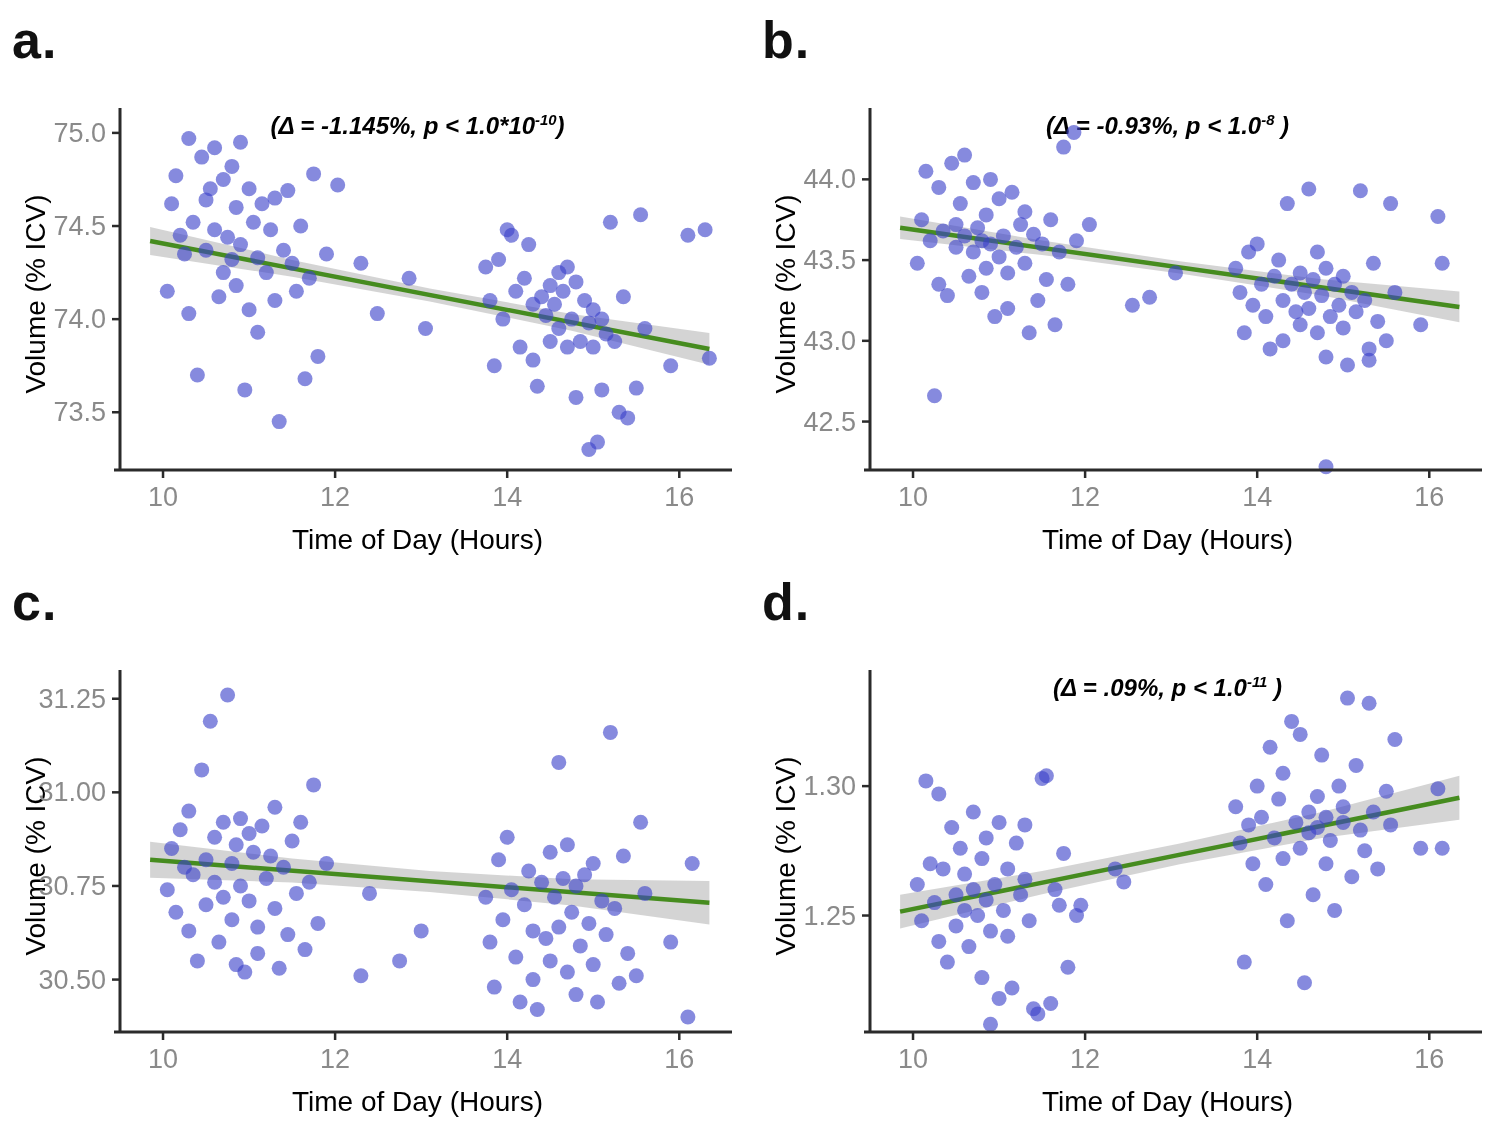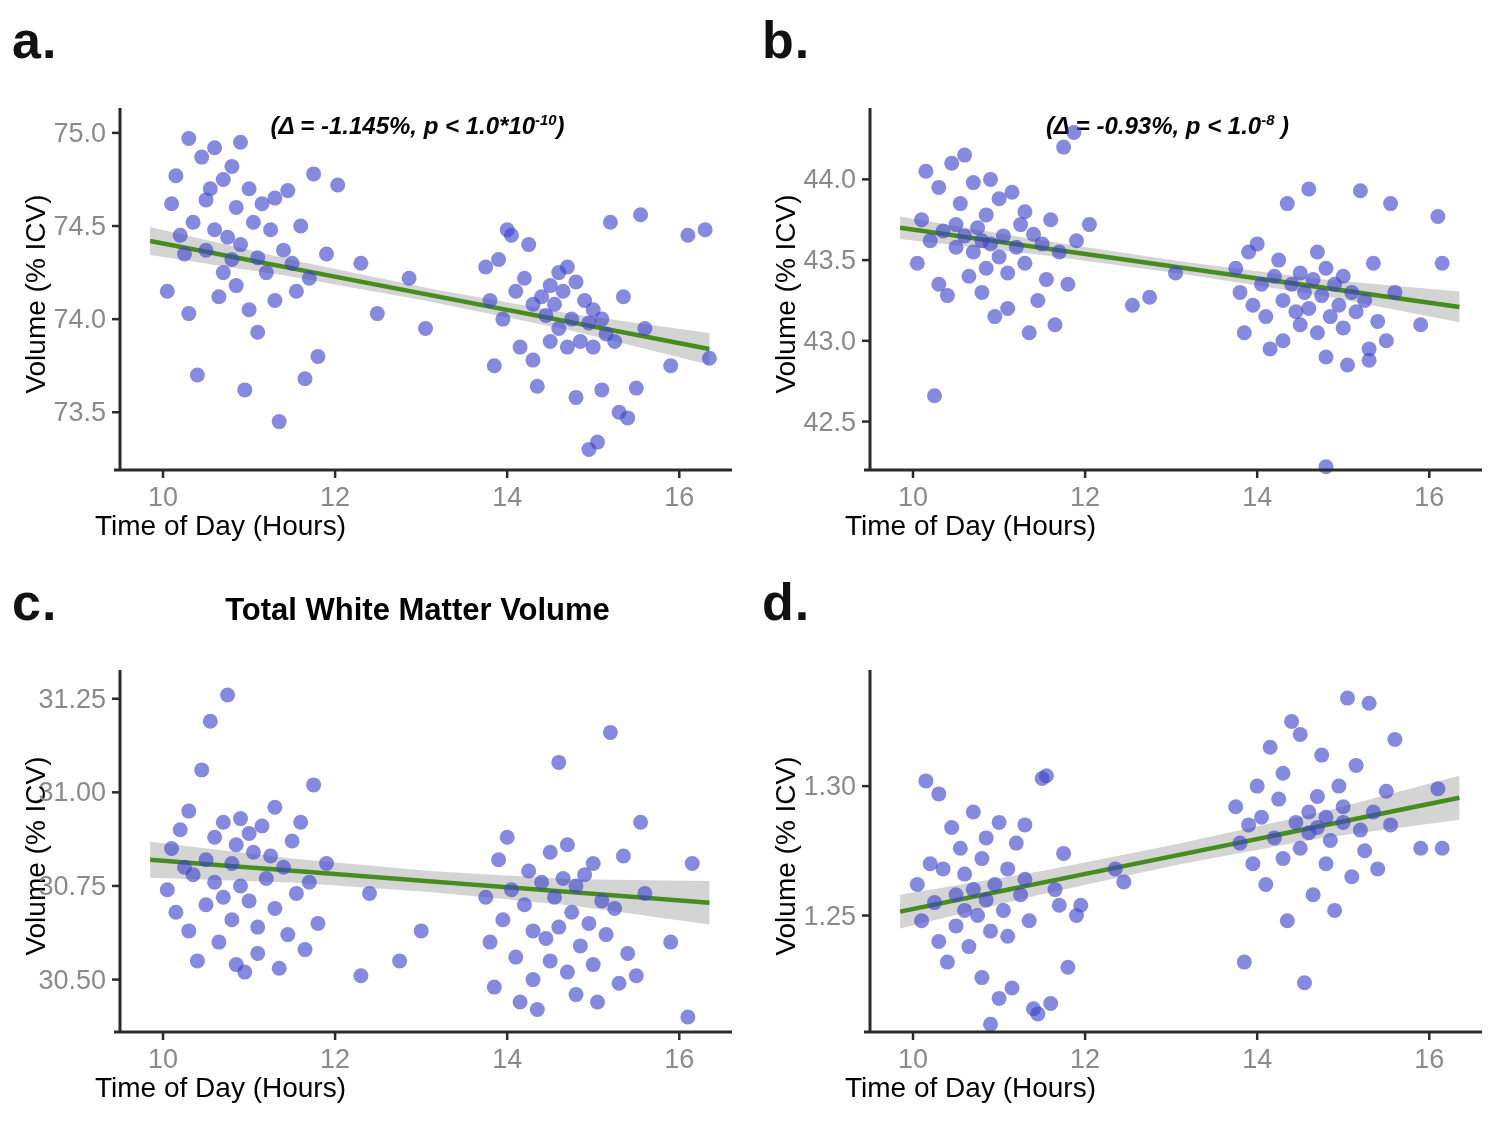--- a/index.html
+++ b/index.html
@@ -4,21 +4,21 @@
 <style>
   html,body{margin:0;padding:0;background:#ffffff;}
   body{width:1500px;height:1125px;font-family:"Liberation Sans","DejaVu Sans",sans-serif;overflow:hidden;}
   .figure{display:grid;grid-template-columns:750px 750px;grid-template-rows:562px 563px;width:1500px;height:1125px;background:#fff;}
   .panel{position:relative;width:750px;height:562px;}
   .letter{position:absolute;left:12px;top:10px;font-size:52px;font-weight:800;color:#111;letter-spacing:1px;}
   .title{position:absolute;left:95px;right:10px;top:30px;text-align:center;font-size:31px;font-weight:700;color:#000;}
   .subtitle{position:absolute;left:95px;right:10px;top:70px;text-align:center;font-size:24px;font-weight:700;font-style:italic;color:#000;margin-top:42px;}
   .subtitle sup{font-size:62%;}
   .ylabel{position:absolute;left:36px;top:294px;transform:translate(-50%,-50%) rotate(-90deg);white-space:nowrap;font-size:28px;color:#000;}
-  .xlabel{position:absolute;left:95px;right:10px;top:510px;font-size:28px;color:#000;}
+  .xlabel{position:absolute;left:95px;right:10px;top:524px;text-align:center;font-size:28px;color:#000;}
   svg.plot{position:absolute;left:0;top:0;}
 </style>
 </head>
 <body>
 
 <div class="figure">
 
   <div class="panel">
     <div class="letter">a.</div>
     <div class="subtitle"><span>(Δ = -1.145%, p &lt;  1.0*10</span><sup>-10</sup><span>)</span></div>
@@ -277,21 +277,20 @@
         <line x1="112" y1="340.82568807339493" x2="120" y2="340.82568807339493" stroke="#2b2b2b" stroke-width="2.5"></line>
         <text x="106" y="349.82568807339493" text-anchor="end" font-size="27" fill="#8a8a8a">43.0</text>
         <line x1="112" y1="421.5596330275234" x2="120" y2="421.5596330275234" stroke="#2b2b2b" stroke-width="2.5"></line>
         <text x="106" y="430.5596330275234" text-anchor="end" font-size="27" fill="#8a8a8a">42.5</text>
       </svg>
     <div class="xlabel">Time of Day (Hours)</div>
   </div>
 
   <div class="panel">
     <div class="letter">c.</div>
-    <div class="title">Total White Matter Volume</div>
     <div class="ylabel">Volume (% ICV)</div>
     <svg class="plot" width="750" height="562" viewBox="0 0 750 562">
         <polygon points="150.11510791366902,279.77021276595804 292.0863309352518,296.6212765957446 429.75539568345323,308.9787234042557 571.726618705036,317.21702127659546 709.3956834532376,319.089361702127 709.3956834532376,362.5276595744686 571.726618705036,343.42978723404235 429.75539568345323,329.94893617021205 292.0863309352518,320.58723404255306 150.11510791366902,315.71914893617077" fill="#c9c9c9" fill-opacity="0.8"></polygon>
         <line x1="150.11510791366902" y1="297.7446808510638" x2="709.3956834532376" y2="340.80851063829846" stroke="#468c1f" stroke-width="4.5"></line>
         <g>
           <circle cx="167.3" cy="327.7" r="7.5" fill="#3b42c9" fill-opacity="0.62"></circle>
           <circle cx="171.6" cy="286.5" r="7.5" fill="#3b42c9" fill-opacity="0.62"></circle>
           <circle cx="175.9" cy="350.2" r="7.5" fill="#3b42c9" fill-opacity="0.62"></circle>
           <circle cx="180.2" cy="267.8" r="7.5" fill="#3b42c9" fill-opacity="0.62"></circle>
           <circle cx="184.5" cy="305.2" r="7.5" fill="#3b42c9" fill-opacity="0.62"></circle>
@@ -405,20 +404,21 @@
         <line x1="112" y1="323.9574468085106" x2="120" y2="323.9574468085106" stroke="#2b2b2b" stroke-width="2.5"></line>
         <text x="106" y="332.9574468085106" text-anchor="end" font-size="27" fill="#8a8a8a">30.75</text>
         <line x1="112" y1="417.5744680851062" x2="120" y2="417.5744680851062" stroke="#2b2b2b" stroke-width="2.5"></line>
         <text x="106" y="426.5744680851062" text-anchor="end" font-size="27" fill="#8a8a8a">30.50</text>
       </svg>
     <div class="xlabel">Time of Day (Hours)</div>
   </div>
 
   <div class="panel">
     <div class="letter">d.</div>
+    <div class="subtitle"><span>(Δ = .09%, p &lt; 1.0</span><sup>-11</sup><span> )</span></div>
     <div class="ylabel">Volume (% ICV)</div>
     <svg class="plot" width="750" height="562" viewBox="0 0 750 562">
         <polygon points="150.11510791366902,332.82352941176475 292.0863309352518,309.0117647058821 429.75539568345323,281.5764705882352 571.726618705036,249.99999999999991 709.3956834532376,213.7647058823528 709.3956834532376,257.76470588235316 571.726618705036,275.88235294117646 429.75539568345323,302.28235294117644 292.0863309352518,332.3058823529413 150.11510791366902,366.470588235294" fill="#c9c9c9" fill-opacity="0.8"></polygon>
         <line x1="150.11510791366902" y1="349.64705882352933" x2="709.3956834532376" y2="235.76470588235273" stroke="#468c1f" stroke-width="4.5"></line>
         <g>
           <circle cx="167.3" cy="322.5" r="7.5" fill="#3b42c9" fill-opacity="0.62"></circle>
           <circle cx="171.6" cy="358.7" r="7.5" fill="#3b42c9" fill-opacity="0.62"></circle>
           <circle cx="175.9" cy="218.9" r="7.5" fill="#3b42c9" fill-opacity="0.62"></circle>
           <circle cx="180.2" cy="301.8" r="7.5" fill="#3b42c9" fill-opacity="0.62"></circle>
           <circle cx="184.5" cy="340.6" r="7.5" fill="#3b42c9" fill-opacity="0.62"></circle>

